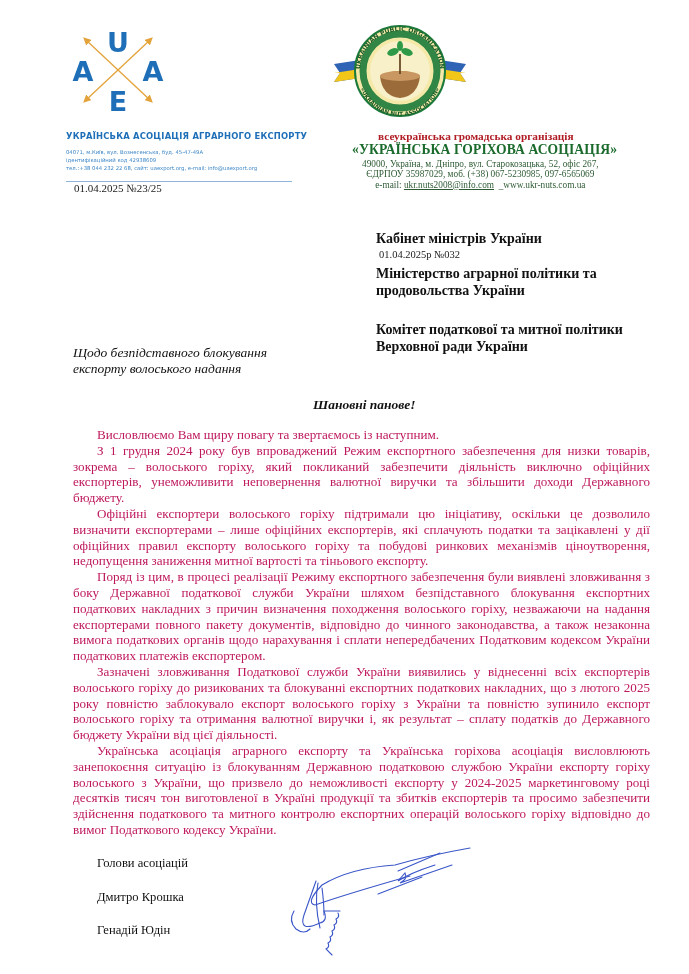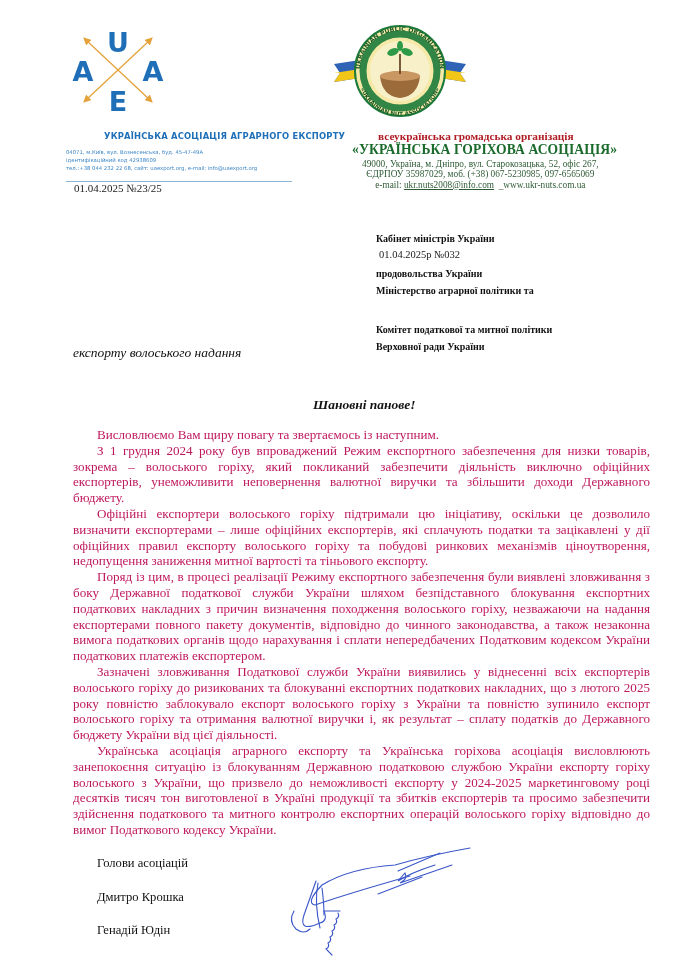--- a/index.html
+++ b/index.html
@@ -1,35 +1,35 @@
 <!DOCTYPE html>
 <html><head>
 <meta charset="utf-8">
 <style>
   html, body { margin: 0; padding: 0; background: #ffffff; }
   body { width: 689px; height: 974px; position: relative; overflow: hidden; font-family: "Liberation Serif", serif; color: #111; }
   .abs { position: absolute; }
 
   
   .uae-logo { left: 72px; top: 24px; width: 92px; width: 90px; height: 90px; }
-  .uae-title { left: 66px; top: 131px; font-family: "DejaVu Sans", sans-serif; font-weight: bold; font-size: 8.4px; color: #1e6fb8; letter-spacing: 0.2px; white-space: nowrap; margin-left: 38px; }
+  .uae-title { left: 66px; top: 131px; font-family: "DejaVu Sans", sans-serif; font-weight: bold; font-size: 8.4px; color: #1e6fb8; letter-spacing: 0.2px; white-space: nowrap; }
   .uae-info { left: 66px; top: 148px; font-family: "DejaVu Sans", sans-serif; font-size: 5.3px; color: #3d86c6; line-height: 8px; white-space: nowrap; }
   .uae-rule { left: 66px; top: 181px; width: 226px; height: 1px; background: #8fb5d9; }
   .uae-ref { left: 74px; top: 182px; font-size: 11px; color: #222; }
 
   
   .nut-logo { left: 330px; top: 24px; width: 140px; height: 96px; }
   .nut-sub { left: 378px; top: 130px; font-weight: bold; font-size: 11.3px; color: #b01c24; white-space: nowrap; }
   .nut-title { left: 352px; top: 142px; font-weight: bold; font-size: 13.6px; color: #1a6a2c; white-space: nowrap; letter-spacing: 0.1px; }
   .nut-info { left: 362px; top: 159px; font-size: 9.3px; color: #2d5a33; line-height: 10.3px; text-align: center; white-space: nowrap; }
   .nut-info a { color: #2d5a33; text-decoration: underline; }
   .nut-ref { left: 379px; top: 205px; font-size: 10.5px; color: #222; margin-top: 44px; }
 
   
-  .addr { left: 376px; font-weight: bold; font-size: 10px; line-height: 16.5px; color: #111; }
+  .addr { left: 376px; font-weight: bold; font-size: 14px; line-height: 16.5px; color: #111; }
 
   
   .subject { left: 73px; top: 345px; font-style: italic; font-size: 13.5px; line-height: 16px; color: #111; }
   .salutation { left: 313px; top: 397px; font-style: italic; font-weight: bold; font-size: 13.5px; color: #111; }
 
   
   .body-text { left: 73px; top: 427px; width: 577px; font-size: 13.1px; line-height: 15.8px; text-align: justify; color: #be185d; }
   .body-text p { margin: 0; text-indent: 24px; }
 
   
@@ -101,29 +101,30 @@
   <div>49000, Україна, м. Дніпро, вул. Старокозацька, 52, офіс 267,</div>
   <div>ЄДРПОУ 35987029, моб. (+38) 067-5230985, 097-6565069</div>
   <div><span>e-mail: </span><a>ukr.nuts2008@info.com</a>&nbsp; <span>_www.ukr-nuts.com.ua</span></div>
 </div>
 <div class="abs nut-ref">01.04.2025р №032</div>
 
 <div class="abs addr" style="top:231px;">
   <div>Кабінет міністрів України</div>
 </div>
 <div class="abs addr" style="top:266px;">
+  <div>Міністерство аграрної політики та</div>
   <div>продовольства України</div>
-  <div>Міністерство аграрної політики та</div>
 </div>
 <div class="abs addr" style="top:314px;margin-top:8px;">
   <div>Комітет податкової та митної політики</div>
   <div>Верховної ради України</div>
 </div>
 
 <div class="abs subject">
+  <div>Щодо безпідставного блокування</div>
   <div>експорту волоського надання</div>
 </div>
 <div class="abs salutation">Шановні панове!</div>
 
 <div class="abs body-text">
   <p>Висловлюємо Вам щиру повагу та звертаємось із наступним.</p>
   <p>З 1 грудня 2024 року був впроваджений Режим експортного забезпечення для низки товарів, зокрема – волоського горіху, який покликаний забезпечити діяльність виключно офіційних експортерів, унеможливити неповернення валютної виручки та збільшити доходи Державного бюджету.</p>
   <p>Офіційні експортери волоського горіху підтримали цю ініціативу, оскільки це дозволило визначити експортерами – лише офіційних експортерів, які сплачують податки та зацікавлені у дії офіційних правил експорту волоського горіху та побудові ринкових механізмів ціноутворення, недопущення заниження митної вартості та тіньового експорту.</p>
   <p>Поряд із цим, в процесі реалізації Режиму експортного забезпечення були виявлені зловживання з боку Державної податкової служби України шляхом безпідставного блокування експортних податкових накладних з причин визначення походження волоського горіху, незважаючи на надання експортерами повного пакету документів, відповідно до чинного законодавства, а також незаконна вимога податкових органів щодо нарахування і сплати непередбачених Податковим кодексом України податкових платежів експортером.</p>
   <p>Зазначені зловживання Податкової служби України виявились у віднесенні всіх експортерів волоського горіху до ризикованих та блокуванні експортних податкових накладних, що з лютого 2025 року повністю заблокувало експорт волоського горіху з України та повністю зупинило експорт волоського горіху та отримання валютної виручки і, як результат – сплату податків до Державного бюджету України від цієї діяльності.</p>

